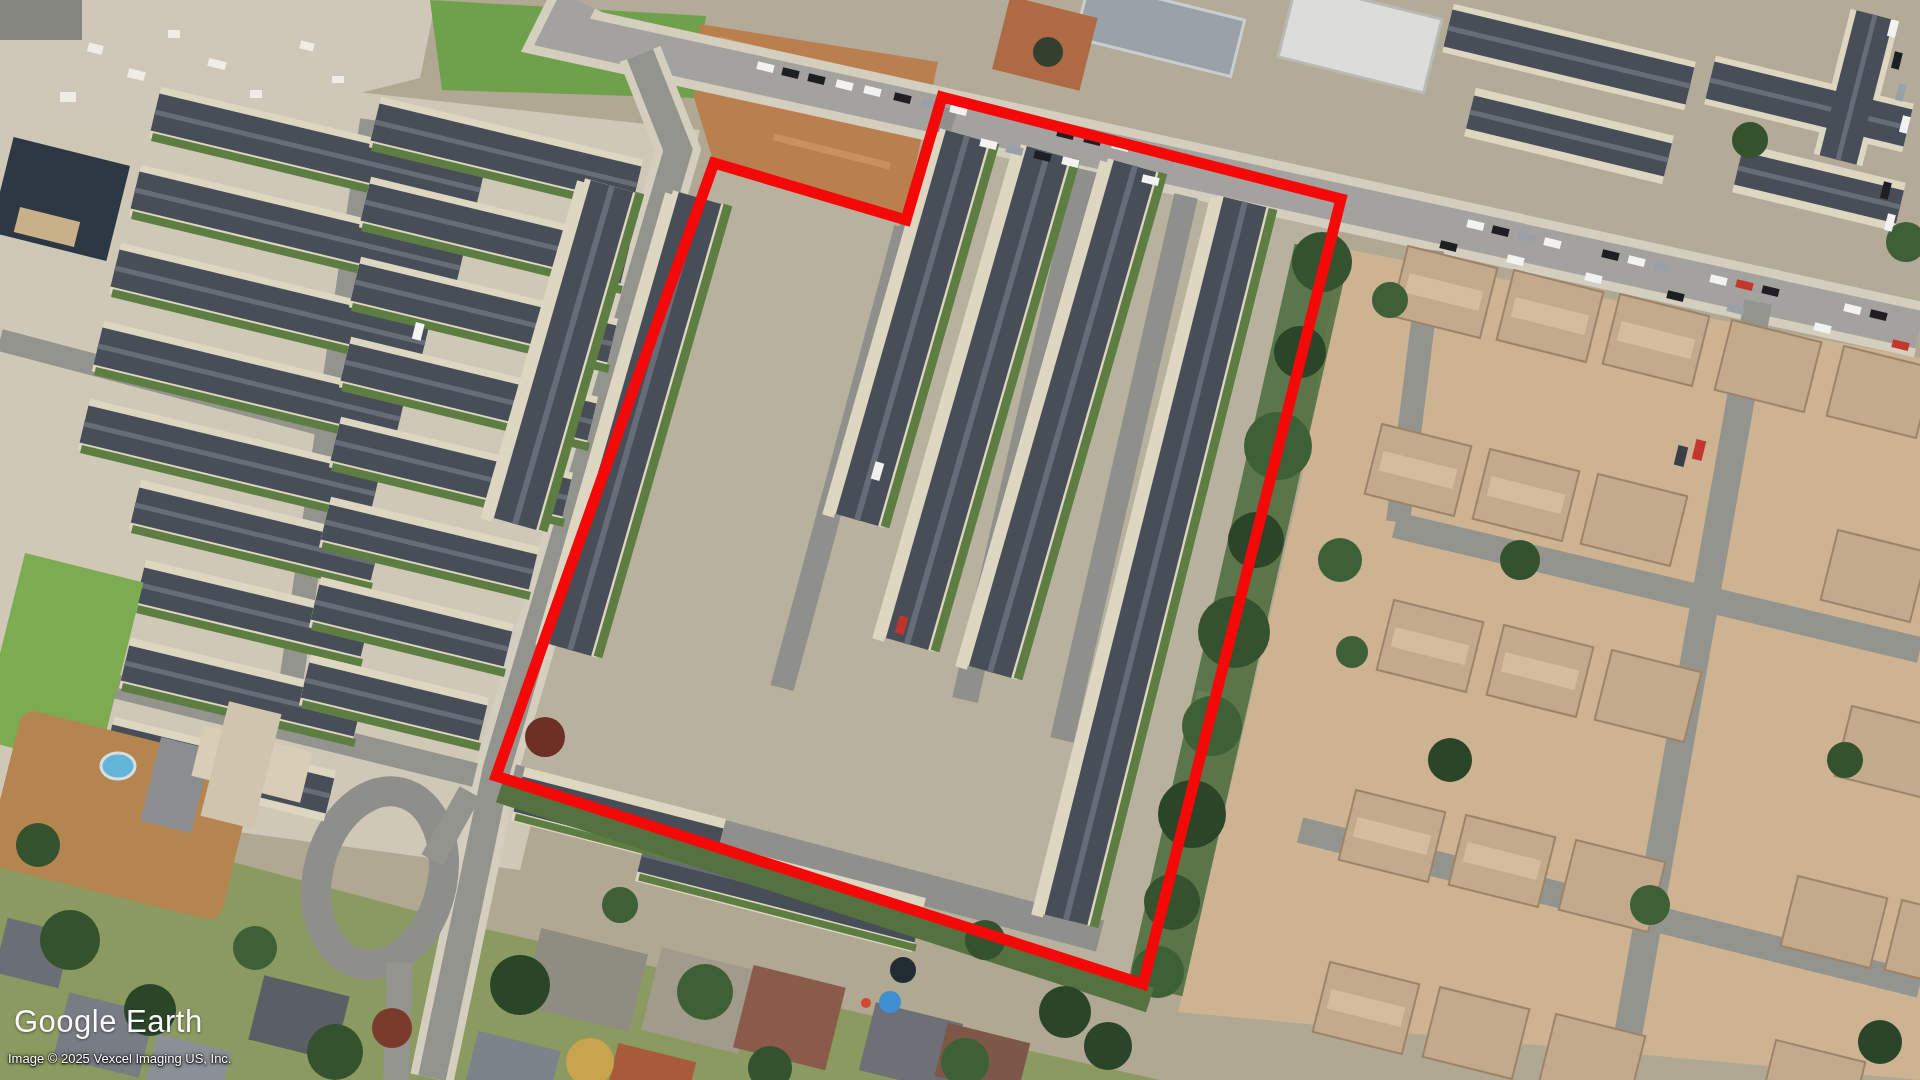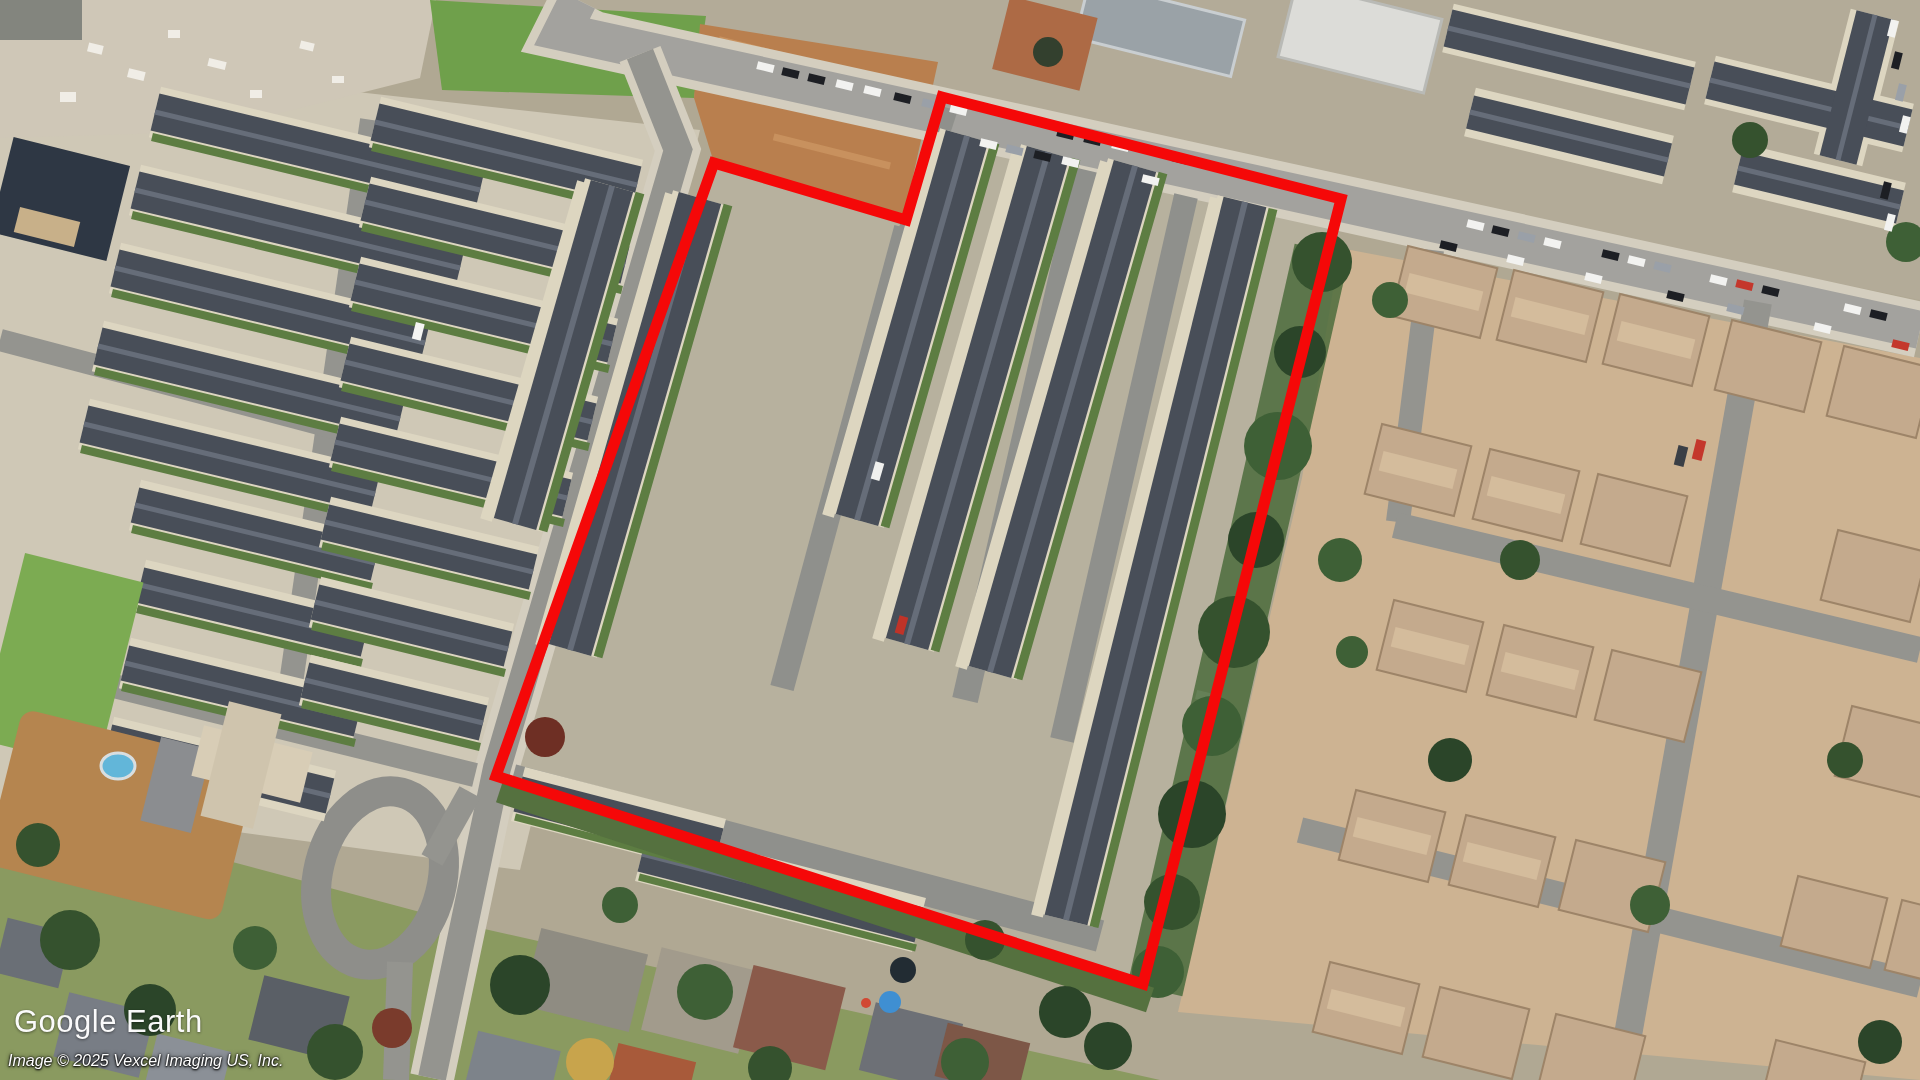--- a/index.html
+++ b/index.html
@@ -16,24 +16,23 @@
   }
   .logo{
     position:absolute;left:14px;top:1006px;
     font-size:31px;font-weight:400;letter-spacing:.5px;line-height:1;
     color:#ffffff;opacity:.97;
     text-shadow:0 1px 3px rgba(0,0,0,.45),0 0 1px rgba(0,0,0,.3);
     user-select:none;
   }
   .copyright{
     position:absolute;left:8px;top:1051px;
-    font-size:16px;font-weight:400;color:#ffffff;line-height:1.2;
+    font-size:13px;font-weight:400;color:#ffffff;line-height:1.2;
     text-shadow:0 0 2px #000,0 1px 2px #000,0 0 4px rgba(0,0,0,.8);
     user-select:none;
-    font-style:italic;
   }
   
   .sidewalk{stroke:#d4cebf;fill:none}
   .asphalt{stroke:#a3a29e;fill:none}
   .asphalt2{stroke:#94948f;fill:none}
   .lane{stroke:#8f908c;fill:none}
   .pad{stroke:#ddd6c1;fill:none}
   .roof{stroke:#484e58;fill:none}
   .ridge{stroke:#666d79;fill:none}
   .hedge{stroke:#5d7d42;fill:none}

